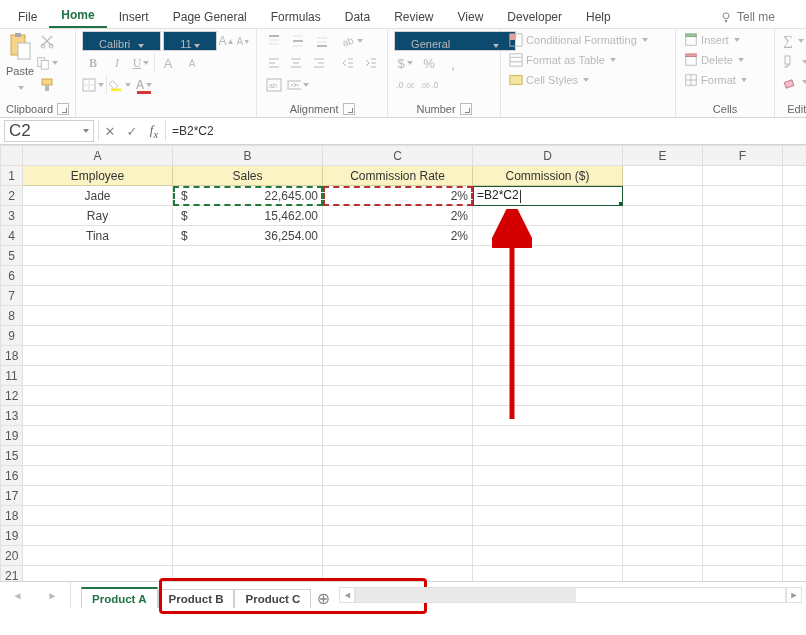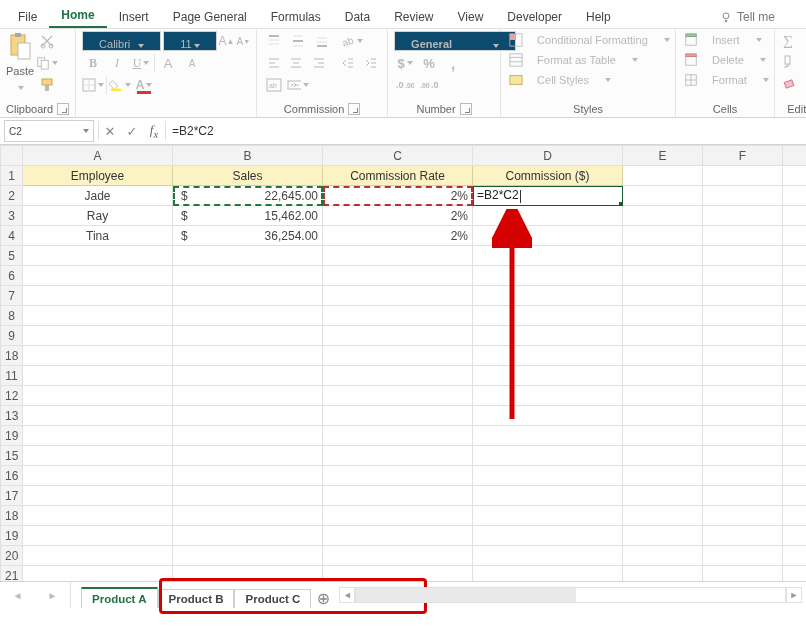--- a/index.html
+++ b/index.html
@@ -13,24 +13,24 @@
   .group-content { flex:1; display:flex; align-items:flex-start; gap:2px;}
   .group-label { text-align:center; font-size:11px; color:#666; padding-bottom:2px; display:flex; justify-content:center; align-items:center; gap:4px;}
   .launcher { width:10px; height:10px; border:1px solid #bbb; display:inline-block; position:relative;}
   .launcher::after { content:""; position:absolute; right:1px; bottom:1px; width:4px; height:4px; border-right:1px solid #888; border-bottom:1px solid #888;}
   .btn { color:#b9b9b9; display:flex; align-items:center; justify-content:center; cursor:default;}
   .stack { display:flex; flex-direction:column; gap:2px; align-items:center;}
   .row { display:flex; gap:2px; align-items:center;}
   .iconbox { width:22px; height:20px; display:flex; align-items:center; justify-content:center;}
   .drop::after { content:""; display:inline-block; margin-left:2px; border-left:3px solid transparent; border-right:3px solid transparent; border-top:4px solid #b9b9b9;}
   .sel { border:1px solid #d3d3d3; background:#0c4a6e; color:#b9b9b9; height:18px; display:flex; align-items:flex-end; padding:0 16px; font-size:11px;}
-  .txtbtn { font-size:11px; color:#b9b9b9; padding:2px 2px; display:flex; align-items:center; gap:14px; white-space:nowrap;}
+  .txtbtn { font-size:11px; color:#b9b9b9; padding:2px 2px; display:flex; align-items:center; gap:3px; white-space:nowrap;}
   .txtbtn svg { width:14px; height:14px; }
   .formula-bar { display:flex; align-items:center; height:26px; border-bottom:1px solid #d4d4d4;}
-  .namebox { width:80px; height:20px; border:1px solid #cfcfcf; margin:0 4px; display:flex; align-items:center; padding:0 4px; font-size:10px; justify-content:space-between;}
+  .namebox { width:80px; height:20px; border:1px solid #cfcfcf; margin:0 4px; display:flex; align-items:center; padding:0 4px; font-size:17px; justify-content:space-between;}
   .namebox .dd { border-left:3px solid transparent; border-right:3px solid transparent; border-top:4px solid #888;}
   .fb-btn { width:22px; height:20px; display:flex; align-items:center; justify-content:center; color:#888;}
   .fb-input { flex:1; padding:0 6px; font-size:12px; color:#333;}
   .grid-wrap { position:relative; height:436px; overflow:hidden; background:#fff;}
   table.grid { border-collapse:collapse; table-layout:fixed; width:820px;}
   table.grid th, table.grid td { border:1px solid #e0e0e0; font-size:12px; font-weight:normal; padding:0 4px; height:20px; box-sizing:border-box; overflow:hidden; white-space:nowrap;}
   table.grid th { background:#f3f3f3; color:#555; text-align:center; position:relative;}
   table.grid th.rowhdr { width:22px; background:#f3f3f3; text-align:center;}
   .colA{width:150px;text-align:center;} .colB{width:150px;} .colC{width:150px;} .colD{width:150px;} .colE{width:80px;} .colF{width:80px;} .colG{width:60px;}
   .hdrcell { background:#fcf3c5 !important; text-align:center; font-weight:600; color:#333; border:1px solid #d6d0a0 !important;}
@@ -248,27 +248,27 @@
           </div>
         <div class="iconbox btn drop">
             <svg width="16" height="14">
               <rect x="1" y="3" width="14" height="8" fill="none" stroke="#b9b9b9"></rect>
               <path d="M4 7 L7 7 M12 7 L9 7 M7 5 L9 7 L7 9" fill="none" stroke="#b9b9b9"></path>
             </svg>
           </div>
       </div>
     </div>
     <div class="group-label">
-        <span>Commission</span>
+        <span>Alignment</span>
         <span class="launcher"></span>
       </div>
   </div>
 
   <div class="group" style="min-width:100px;">
-    <div class="group-content stack" style="align-items:stretch;font-weight:bold;">
+    <div class="group-content stack" style="align-items:stretch;">
       <div class="sel" style="width:88px;">
           <span>General</span>
           <span style="flex:1"></span>
           <span class="drop"></span>
         </div>
       <div class="row">
         <div class="iconbox btn drop" style="font-size:13px;">$</div>
         <div class="iconbox btn" style="font-size:13px;">%</div>
         <div class="iconbox btn" style="font-size:15px;">,</div>
       </div>
@@ -310,23 +310,20 @@
           </svg>
           <span>Format as Table</span>
         </div>
       <div class="txtbtn drop">
           <svg viewBox="0 0 16 16">
             <rect x="1" y="3" width="14" height="10" fill="#f3e6a0" stroke="#caa84e"></rect>
           </svg>
           <span>Cell Styles</span>
         </div>
     </div>
-    <div class="group-label">
-        <span>Styles</span>
-      </div>
   </div>
 
   <div class="group" style="min-width:86px;">
     <div class="group-content stack" style="align-items:flex-start;">
       <div class="txtbtn drop">
           <svg viewBox="0 0 16 16">
             <rect x="2" y="4" width="12" height="10" fill="none" stroke="#b9b9b9"></rect>
             <rect x="2" y="1" width="12" height="3" fill="#9ec89e" stroke="#7aa87a"></rect>
           </svg>
           <span>Insert</span>

